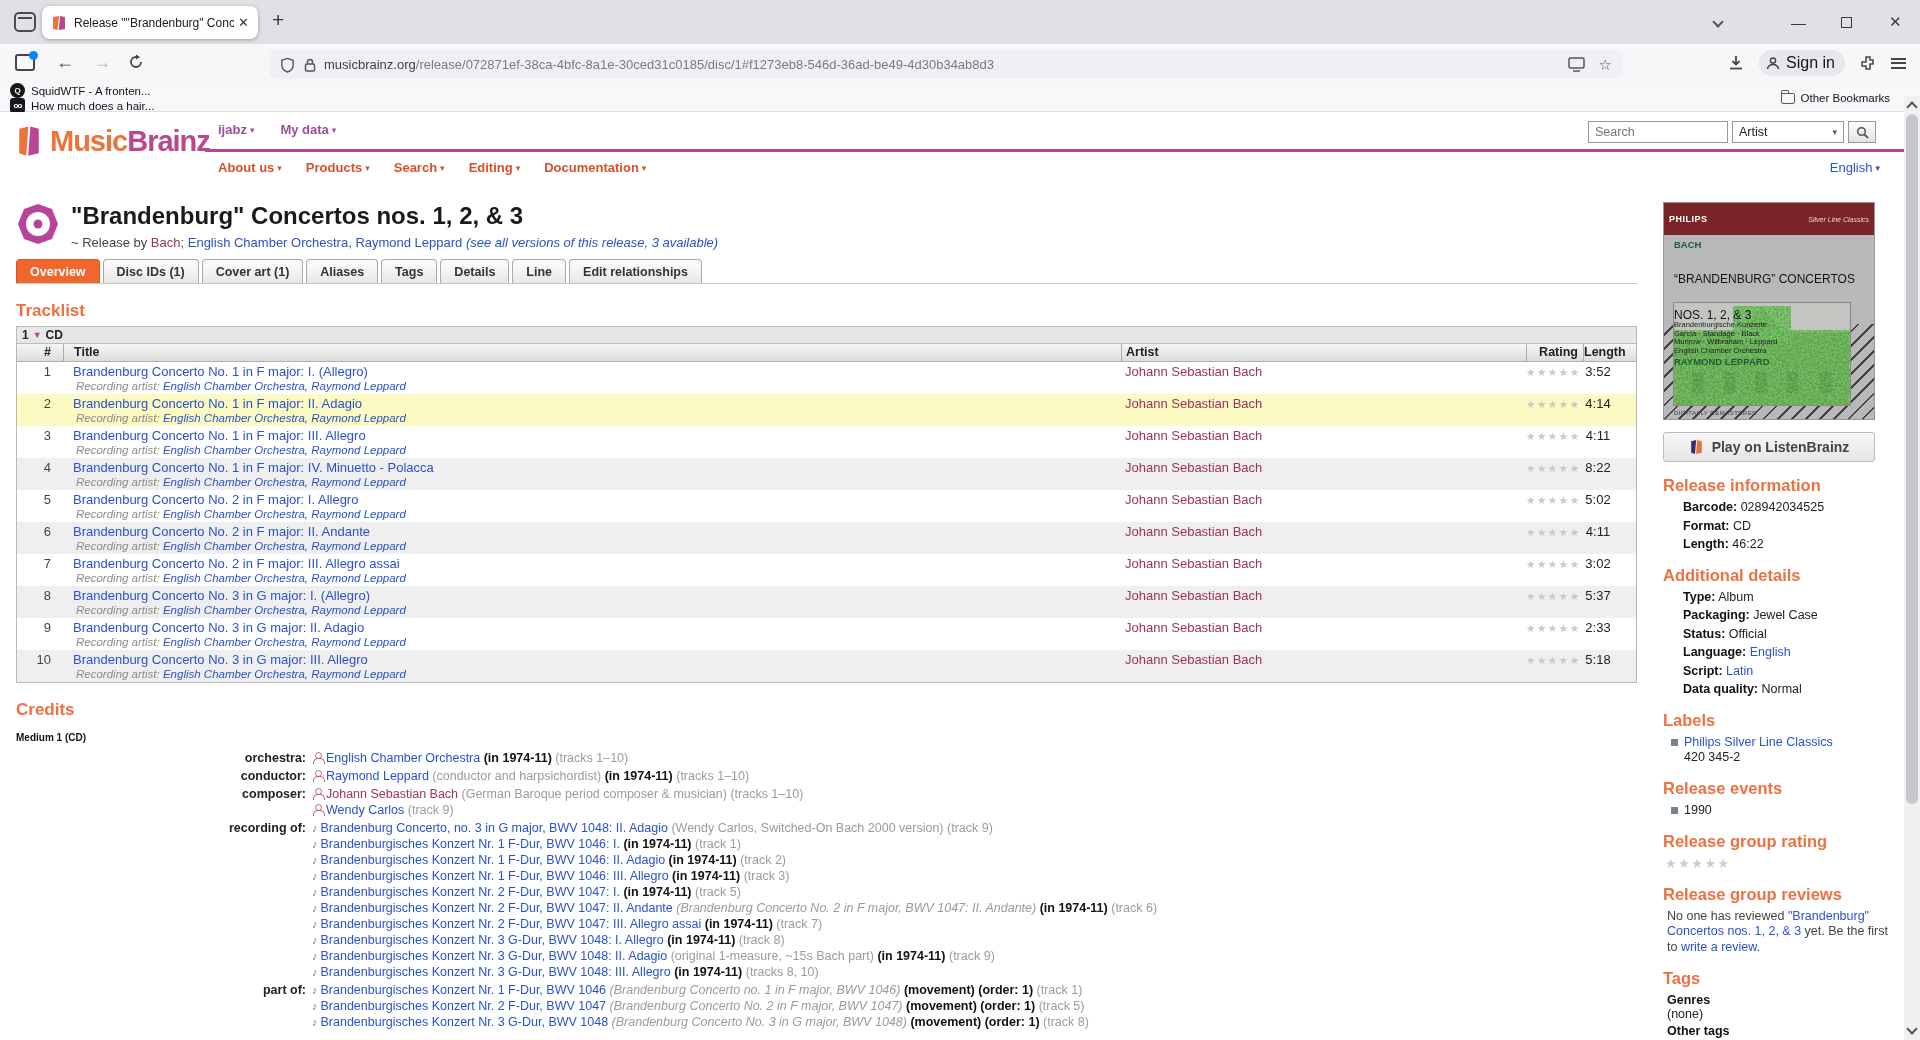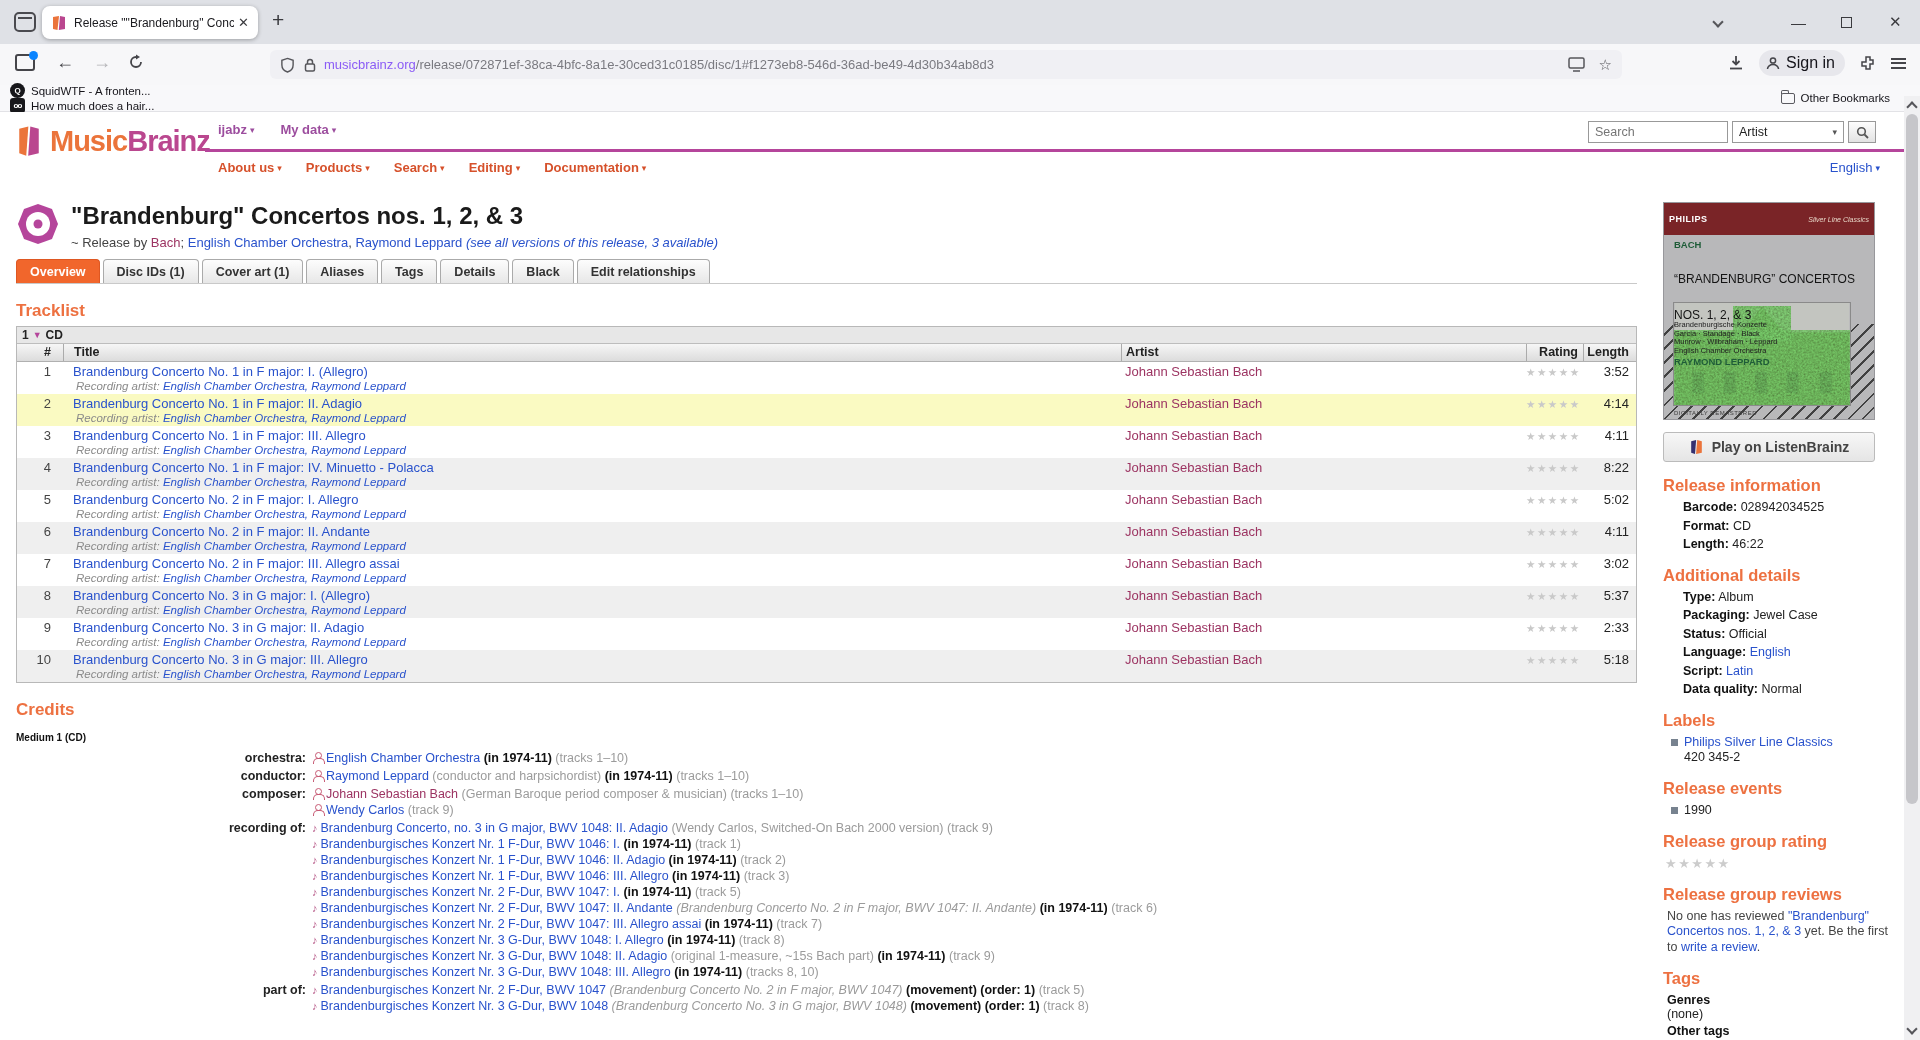--- a/index.html
+++ b/index.html
@@ -90,21 +90,21 @@
     color:#222; display:flex; align-items:center; padding-left:5px; }
   .mediumrow .tri { color:#B5459B; font-size:9px; margin:0 4px; }
   .thead { display:flex; background:linear-gradient(#f6f6f6,#dcdcdc); border-bottom:1px solid #b0b0b0; height:18px;
     font-size:12.5px; font-weight:bold; color:#222; }
   .thead > div { border-left:1px solid #ababab; padding-top:1px; }
   .thead > div:first-child { border-left:none; }
   .c-num { width:46px; text-align:right; padding-right:12px; }
   .c-title { width:1058px; padding-left:10px; }
   .c-artist { width:405px; padding-left:4px; }
   .c-rating { width:57px; text-align:right; padding-right:5px; }
-  .c-len { width:53px; text-align:right; padding-right:7px; }
+  .c-len { width:53px; text-align:center; padding-right:23px; }
   .trow { display:flex; min-height:32px; font-size:13px; }
   .trow.alt { background:#efefef; }
   .trow.hl { background:#fafac2; }
   .trow .c-num { padding-top:2px; color:#444; }
   .trow .c-title { padding-top:2px; }
   .recline { font-size:11.5px; font-style:italic; color:#8a8a8a; margin:1px 0 2px 3px; }
   .recline a { color:#2952cc;margin-top:41px; }
   .trow .c-artist { padding-top:2px; }
   .stars { font-size:10.5px; letter-spacing:1.5px; color:#c9c9c9; display:inline-block; padding-top:4px; }
   .trow .c-len { padding-top:2px; color:#222; }
@@ -182,21 +182,21 @@
       </svg>
   </span>
   <div class="urlbar">
     <svg width="15" height="16" viewBox="0 0 16 16">
         <path d="M8 1 L14 3 V8 C14 12 11 14.5 8 15.5 C5 14.5 2 12 2 8 V3 Z" fill="none" stroke="#55555a" stroke-width="1.5"></path>
       </svg>
     <svg width="12" height="14" viewBox="0 0 12 14" style="margin-left:9px">
         <rect x="1.5" y="6" width="9" height="7" rx="1.5" fill="none" stroke="#55555a" stroke-width="1.5"></rect>
         <path d="M3.5 6 V4 a2.5 2.5 0 0 1 5 0 V6" fill="none" stroke="#55555a" stroke-width="1.5"></path>
       </svg>
-    <span class="urltxt"><b style="font-weight:normal;color:#8b5cf6">musicbrainz.org</b><span class="path">/release/072871ef-38ca-4bfc-8a1e-30ced31c0185/disc/1#f1273eb8-546d-36ad-be49-4d30b34ab8d3</span></span>
+    <span class="urltxt"><b style="font-weight:normal;color:#404040">musicbrainz.org</b><span class="path">/release/072871ef-38ca-4bfc-8a1e-30ced31c0185/disc/1#f1273eb8-546d-36ad-be49-4d30b34ab8d3</span></span>
     <span class="url-right">
       <svg width="17" height="15" viewBox="0 0 17 15">
           <rect x="1" y="1" width="15" height="10" rx="1.5" fill="none" stroke="#55555a" stroke-width="1.5"></rect>
           <path d="M5 14 h7" stroke="#55555a" stroke-width="1.5"></path>
         </svg>
       <span class="star">☆</span>
     </span>
   </div>
   <div class="right-icons">
     <svg width="16" height="16" viewBox="0 0 16 16">
@@ -290,21 +290,21 @@
       </div>
     </div>
 
     <div class="tabs" id="tabs">
         <span class="tab active">Overview</span>
         <span class="tab">Disc IDs (1)</span>
         <span class="tab">Cover art (1)</span>
         <span class="tab">Aliases</span>
         <span class="tab">Tags</span>
         <span class="tab">Details</span>
-        <span class="tab">Black</span>
+        <span class="tab">Line</span>
         <span class="tab">Edit relationships</span>
       </div>
 
     <h2 class="sect">Tracklist</h2>
     <div class="ttable">
       <div class="mediumrow">
         <span>1</span>
           <span class="tri">▼</span>
           <span>CD</span>
       </div>
@@ -422,20 +422,21 @@
             <div class="cline"><span class="wico">♪</span><span class="lnk">Brandenburgisches Konzert Nr. 2 F-Dur, BWV 1047: II. Andante</span><span class="gry ital"> (Brandenburg Concerto No. 2 in F major, BWV 1047: II. Andante)</span><span class="bld"> (in 1974-11)</span><span class="gry"> (track 6)</span></div>
             <div class="cline"><span class="wico">♪</span><span class="lnk">Brandenburgisches Konzert Nr. 2 F-Dur, BWV 1047: III. Allegro assai</span><span class="bld"> (in 1974-11)</span><span class="gry"> (track 7)</span></div>
             <div class="cline"><span class="wico">♪</span><span class="lnk">Brandenburgisches Konzert Nr. 3 G-Dur, BWV 1048: I. Allegro</span><span class="bld"> (in 1974-11)</span><span class="gry"> (track 8)</span></div>
             <div class="cline"><span class="wico">♪</span><span class="lnk">Brandenburgisches Konzert Nr. 3 G-Dur, BWV 1048: II. Adagio</span><span class="gry"> (original 1-measure, ~15s Bach part)</span><span class="bld"> (in 1974-11)</span><span class="gry"> (track 9)</span></div>
             <div class="cline"><span class="wico">♪</span><span class="lnk">Brandenburgisches Konzert Nr. 3 G-Dur, BWV 1048: III. Allegro</span><span class="bld"> (in 1974-11)</span><span class="gry"> (tracks 8, 10)</span></div>
           </div>
         </div>
         <div class="crow">
           <div class="clabel">part of:</div>
           <div class="cvals">
+            <div class="cline"><span class="wico">♪</span><span class="lnk">Brandenburgisches Konzert Nr. 1 F-Dur, BWV 1046</span><span class="gry ital"> (Brandenburg Concerto no. 1 in F major, BWV 1046)</span><span class="bld"> (movement) (order: 1)</span><span class="gry"> (track 1)</span></div>
             <div class="cline"><span class="wico">♪</span><span class="lnk">Brandenburgisches Konzert Nr. 2 F-Dur, BWV 1047</span><span class="gry ital"> (Brandenburg Concerto No. 2 in F major, BWV 1047)</span><span class="bld"> (movement) (order: 1)</span><span class="gry"> (track 5)</span></div>
             <div class="cline"><span class="wico">♪</span><span class="lnk">Brandenburgisches Konzert Nr. 3 G-Dur, BWV 1048</span><span class="gry ital"> (Brandenburg Concerto No. 3 in G major, BWV 1048)</span><span class="bld"> (movement) (order: 1)</span><span class="gry"> (track 8)</span></div>
           </div>
         </div>
       </div>
   </div>
 
   <div class="sidebar">
     <div class="cover">
       <div class="cv-top">

